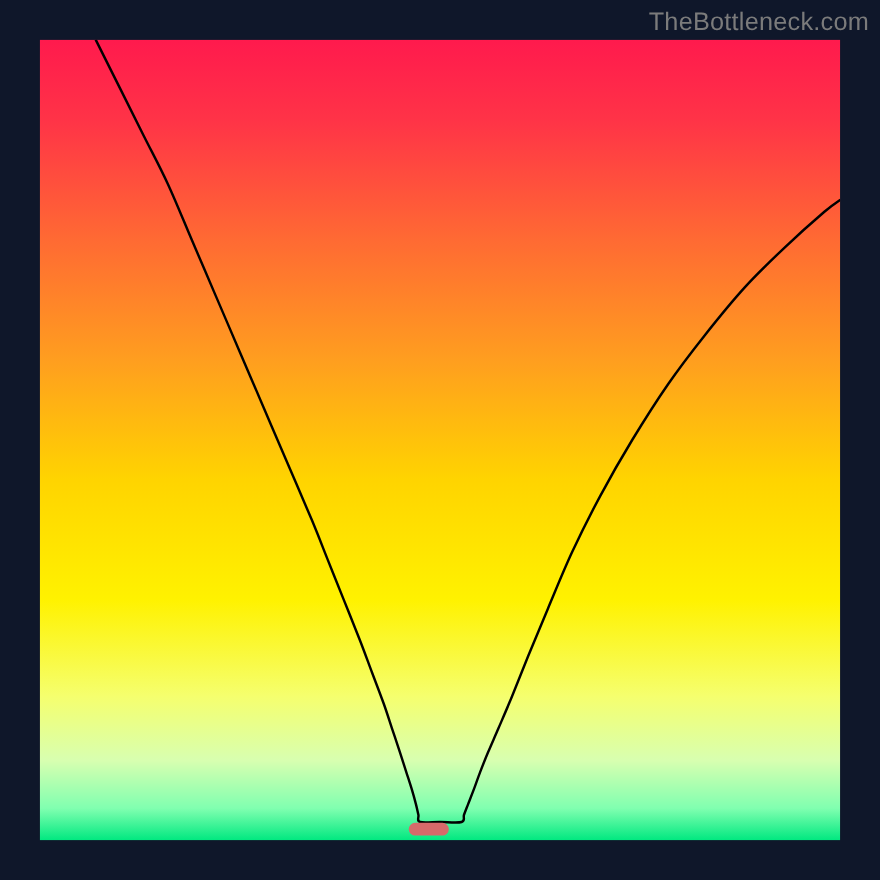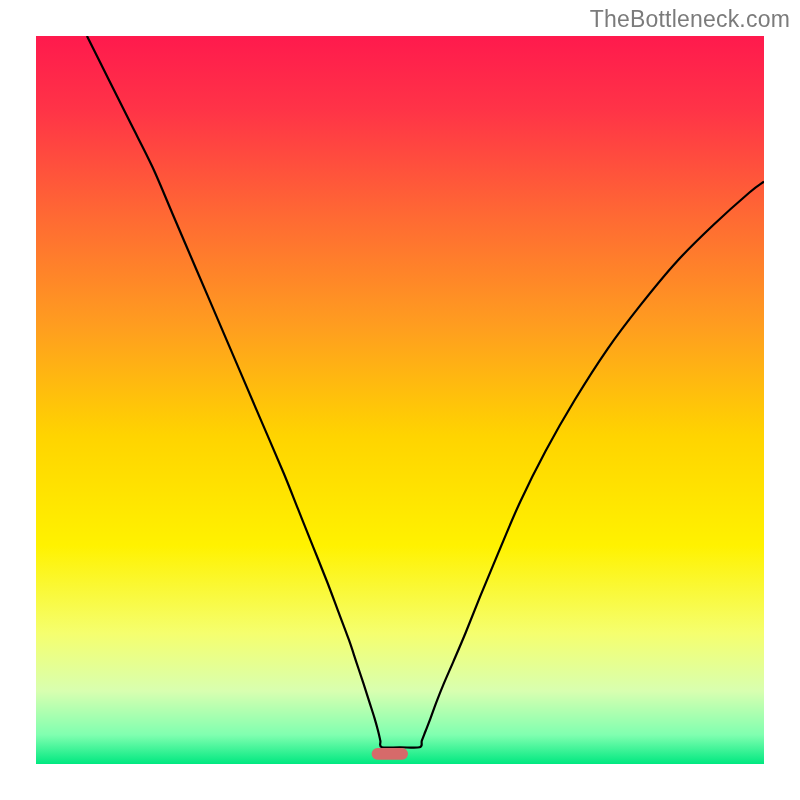--- a/index.html
+++ b/index.html
@@ -10,21 +10,21 @@
     overflow: hidden;
     background: #000;
     font-family: Arial, Helvetica, sans-serif;
   }
   .frame {
     position: absolute;
     left: 0;
     top: 0;
     width: 800px;
     height: 800px;
-    background: #ffffff;
+    background: #0f172a;
   }
   .plot {
     position: absolute;
     left: 36px;
     top: 36px;
     width: 728px;
     height: 728px;
     overflow: hidden;
   }
   .watermark {

